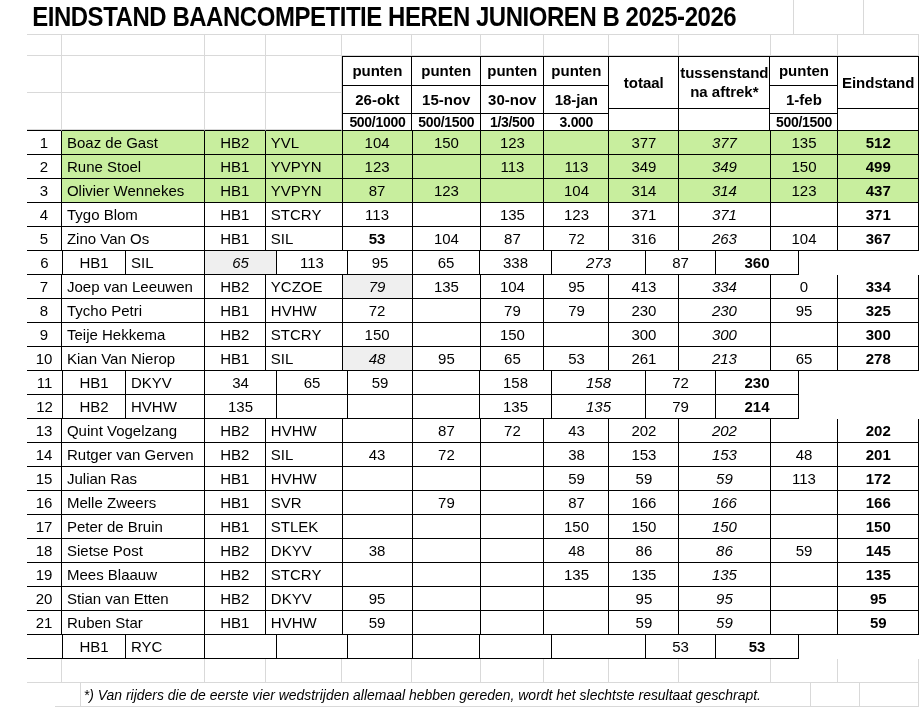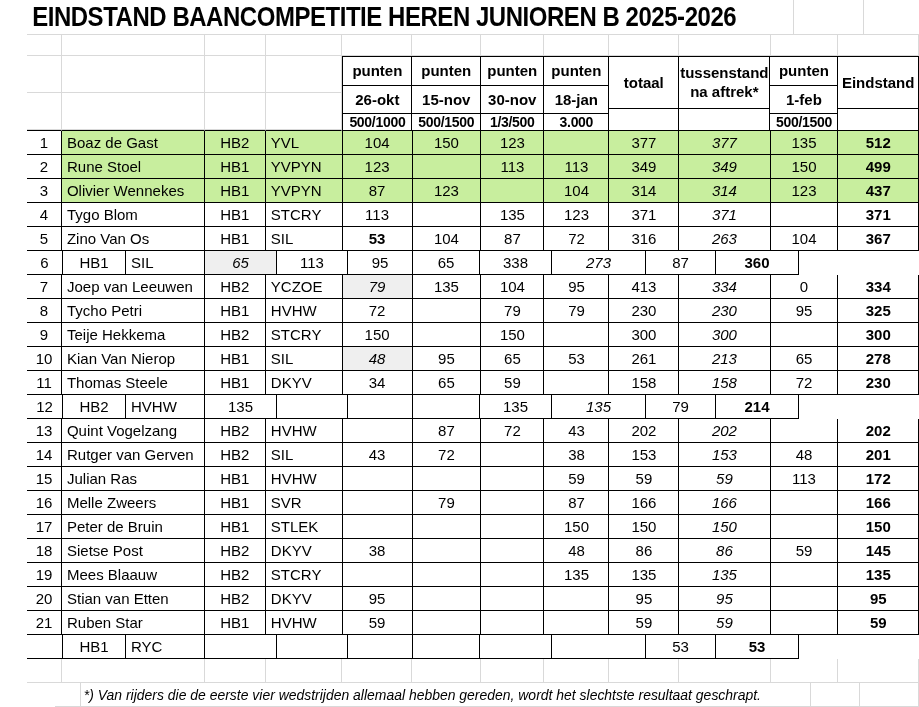--- a/index.html
+++ b/index.html
@@ -288,21 +288,20 @@
         <div class="d cw6">95</div>
         <div class="d cw7">65</div>
         <div class="d cw8">53</div>
         <div class="d cw9">261</div>
         <div class="d cw10 i">213</div>
         <div class="d cw11">65</div>
         <div class="d cw12 bld">278</div>
       </div>
       <div class="r-data">
         <div class="d cw1">11</div>
-        <div class="d cw2 c-left">Thomas Steele</div>
         <div class="d cw3">HB1</div>
         <div class="d cw4 c-left">DKYV</div>
         <div class="d cw5">34</div>
         <div class="d cw6">65</div>
         <div class="d cw7">59</div>
         <div class="d cw8"></div>
         <div class="d cw9">158</div>
         <div class="d cw10 i">158</div>
         <div class="d cw11">72</div>
         <div class="d cw12 bld">230</div>

